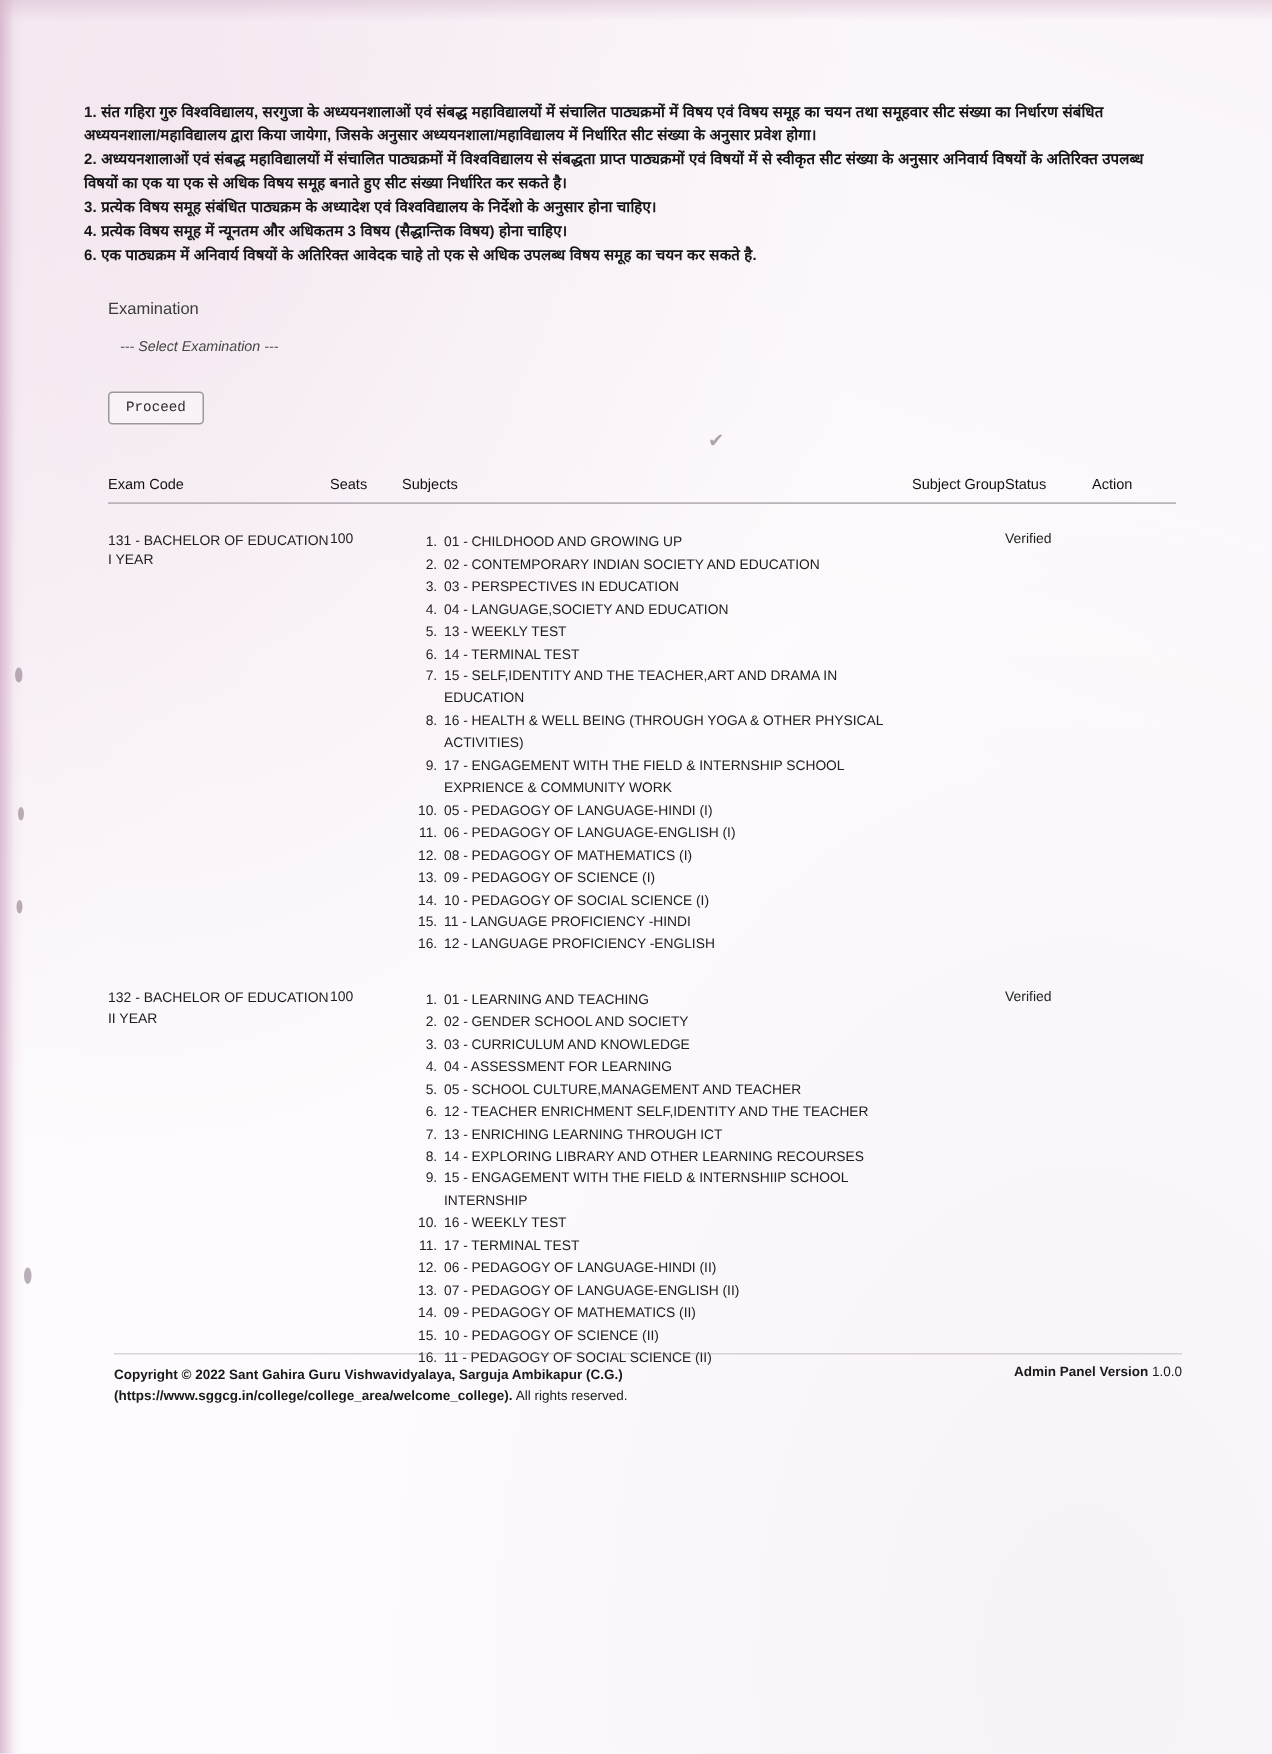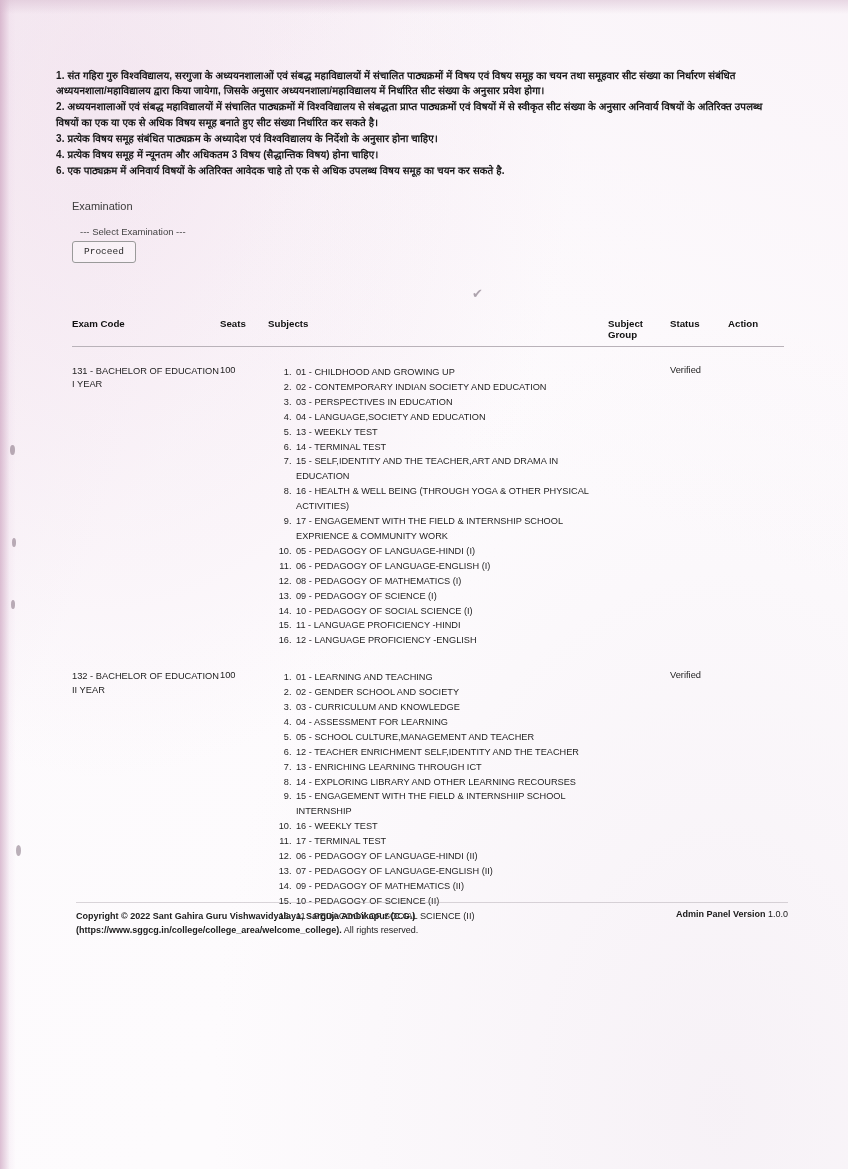--- a/index.html
+++ b/index.html
@@ -71,24 +71,25 @@
   }
   .exam-label {
     font-size: 11px;
     color: #3b3b3b;
     margin-bottom: 9px;
   }
   .exam-select {
     font-size: 9.5px;
     color: #444;
     padding: 2px 2px 2px 8px;
-    margin-bottom: 1px;
+    margin-bottom: 22px;
     background: transparent;
     border: none;
     display: inline-block;
+    font-style: italic;
   }
   .proceed-btn {
     display: inline-block;
     font-size: 9.5px;
     color: #2b2b2b;
     border: 1px solid #9a9a9a;
     border-radius: 3px;
     padding: 4px 11px 5px 11px;
     background: rgba(255,255,255,0.35);
     font-family: Liberation Mono, monospace;
@@ -102,21 +103,21 @@
     width: 712px;
   }
   .tbl {
     width: 100%;
     border-collapse: collapse;
     font-size: 9.3px;
   }
   .tbl thead th {
     text-align: left;
     font-size: 9.7px;
-    font-weight: 700;
+    font-weight: 400;
     color: #111;
     padding: 0 0 6px 0;
     vertical-align: top;
     border-bottom: 1px solid #b9b2b9;
   }
   .col-code { width: 148px; }
   .col-seats { width: 48px; }
   .col-subjects { width: 340px; }
   .col-group { width: 62px; }
   .col-status { width: 58px; }

